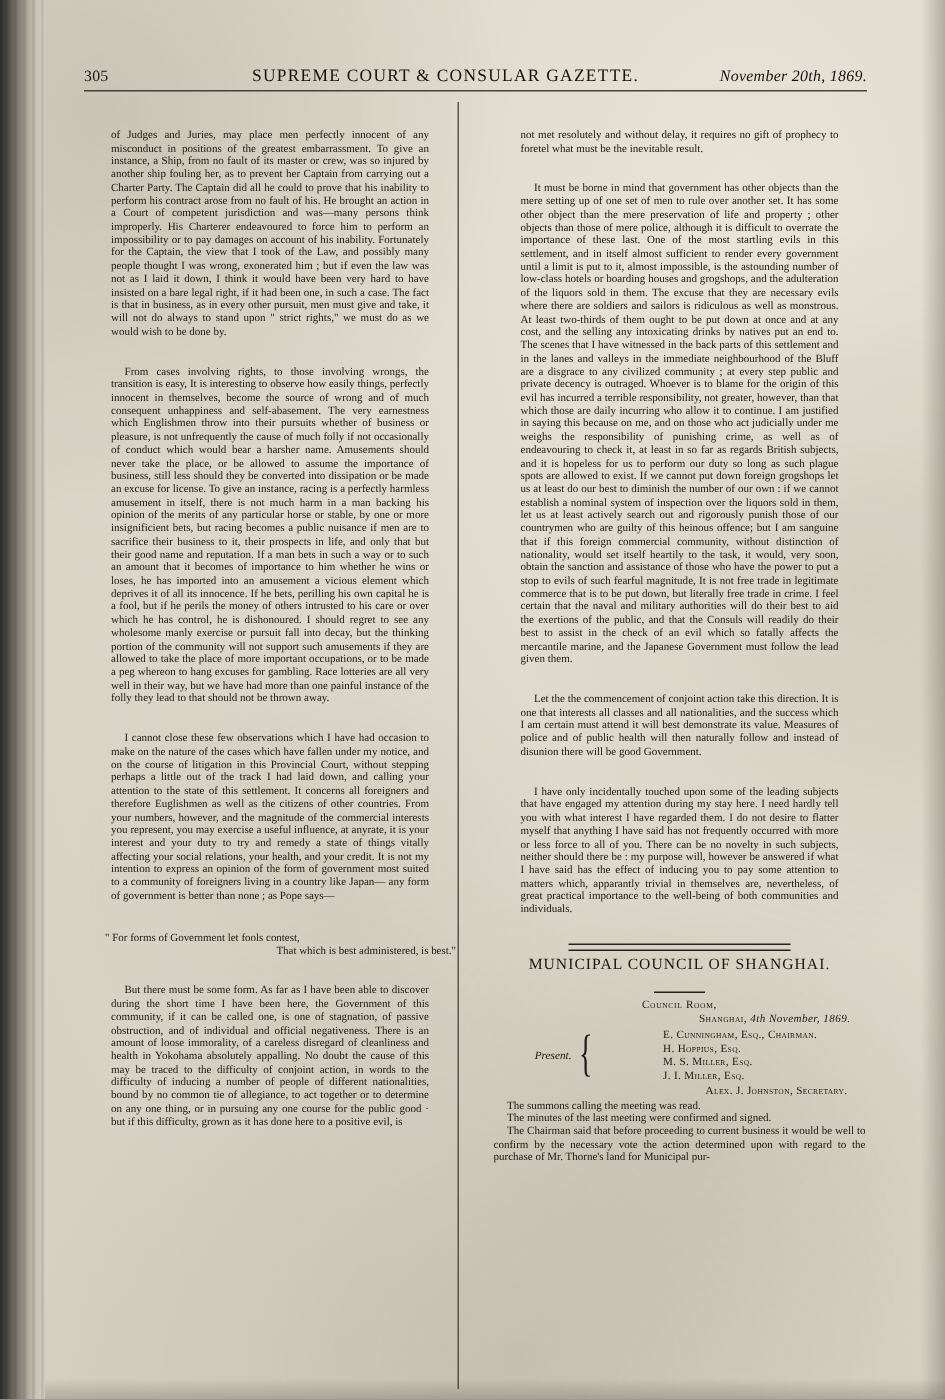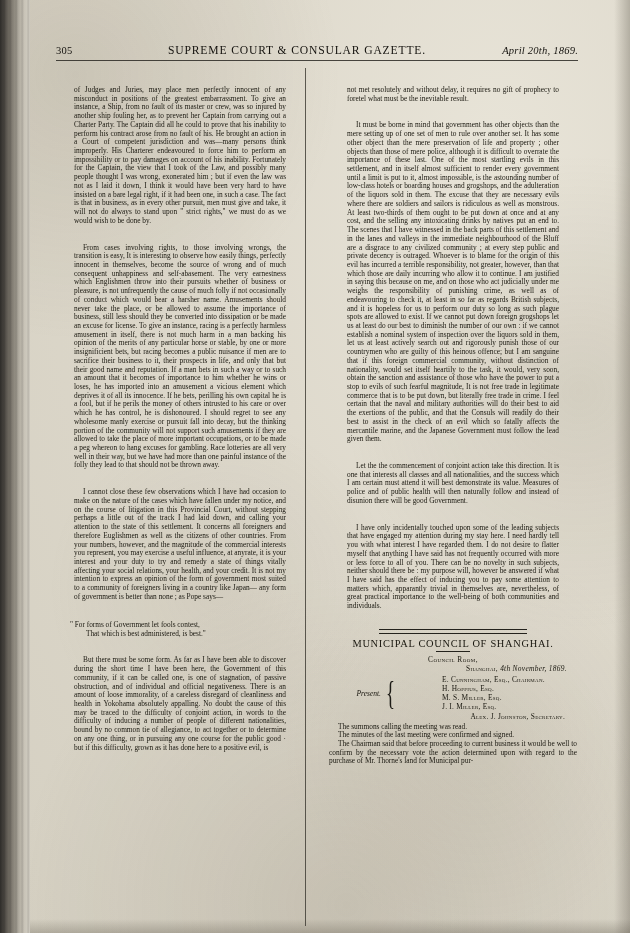--- a/index.html
+++ b/index.html
@@ -165,36 +165,36 @@
 
   
   .verse {
     margin: 3px 0 2px 0;
     text-indent: 0;
     text-align: left;
     font-size: 7.3px;
     line-height: 9.4px;
   }
   .verse .v1 { display: block; padding-left: 14px; }
-  .verse .v2 { display: block; padding-left: 30px; }
+  .verse .v2 { display: block; padding-left: 30px; text-align: right; }
 
   
   .mc-divider {
     margin: 7px auto 6px auto;
     width: 148px;
     height: 5px;
     border-top: 1.4px solid #24221c;
     border-bottom: 1.4px solid #24221c;
     box-sizing: border-box;
   }
   .mc-heading {
     text-align: center;
     font-size: 10.4px;
     letter-spacing: .7px;
-    margin-bottom: 2px;
+    margin-bottom: 12px;
     white-space: nowrap;
   }
   .mc-smallrule {
     width: 34px;
     height: 0;
     border-top: 1px solid #24221c;
     margin: 1px auto 3px auto;
   }
   .mc-place {
     text-align: center;
@@ -254,21 +254,21 @@
 <div id="scan">
 
   <div class="page"></div>
   <div class="paper-noise"></div>
 
   <div class="content">
 
     <div class="runhead">
       <div class="folio">305</div>
       <div class="title">SUPREME COURT &amp; CONSULAR GAZETTE.</div>
-      <div class="date">April 20th, 1869.</div>
+      <div class="date">November 20th, 1869.</div>
     </div>
     <div class="rule-top"></div>
 
     <div class="cols">
       <div class="col-rule"></div>
 
       <div class="col left">
         <p class="noindent">of Judges and Juries, may place men perfectly innocent of any misconduct in positions of the greatest embarrassment. To give an instance, a Ship, from no fault of its master or crew, was so injured by another ship fouling her, as to prevent her Captain from carrying out a Charter Party. The Captain did all he could to prove that his inability to perform his contract arose from no fault of his. He brought an action in a Court of competent jurisdiction and was—many persons think improperly. His Charterer endeavoured to force him to perform an impossibility or to pay damages on account of his inability. Fortunately for the Captain, the view that I took of the Law, and possibly many people thought I was wrong, exonerated him ; but if even the law was not as I laid it down, I think it would have been very hard to have insisted on a bare legal right, if it had been one, in such a case. The fact is that in business, as in every other pursuit, men must give and take, it will not do always to stand upon " strict rights," we must do as we would wish to be done by.</p>
         <p>From cases involving rights, to those involving wrongs, the transition is easy, It is interesting to observe how easily things, perfectly innocent in themselves, become the source of wrong and of much consequent unhappiness and self-abasement. The very earnestness which Englishmen throw into their pursuits whether of business or pleasure, is not unfrequently the cause of much folly if not occasionally of conduct which would bear a harsher name. Amusements should never take the place, or be allowed to assume the importance of business, still less should they be converted into dissipation or be made an excuse for license. To give an instance, racing is a perfectly harmless amusement in itself, there is not much harm in a man backing his opinion of the merits of any particular horse or stable, by one or more insignificient bets, but racing becomes a public nuisance if men are to sacrifice their business to it, their prospects in life, and only that but their good name and reputation. If a man bets in such a way or to such an amount that it becomes of importance to him whether he wins or loses, he has imported into an amusement a vicious element which deprives it of all its innocence. If he bets, perilling his own capital he is a fool, but if he perils the money of others intrusted to his care or over which he has control, he is dishonoured. I should regret to see any wholesome manly exercise or pursuit fall into decay, but the thinking portion of the community will not support such amusements if they are allowed to take the place of more important occupations, or to be made a peg whereon to hang excuses for gambling. Race lotteries are all very well in their way, but we have had more than one painful instance of the folly they lead to that should not be thrown away.</p>
         <p>I cannot close these few observations which I have had occasion to make on the nature of the cases which have fallen under my notice, and on the course of litigation in this Provincial Court, without stepping perhaps a little out of the track I had laid down, and calling your attention to the state of this settlement. It concerns all foreigners and therefore Euglishmen as well as the citizens of other countries. From your numbers, however, and the magnitude of the commercial interests you represent, you may exercise a useful influence, at anyrate, it is your interest and your duty to try and remedy a state of things vitally affecting your social relations, your health, and your credit. It is not my intention to express an opinion of the form of government most suited to a community of foreigners living in a country like Japan— any form of government is better than none ; as Pope says—</p>

